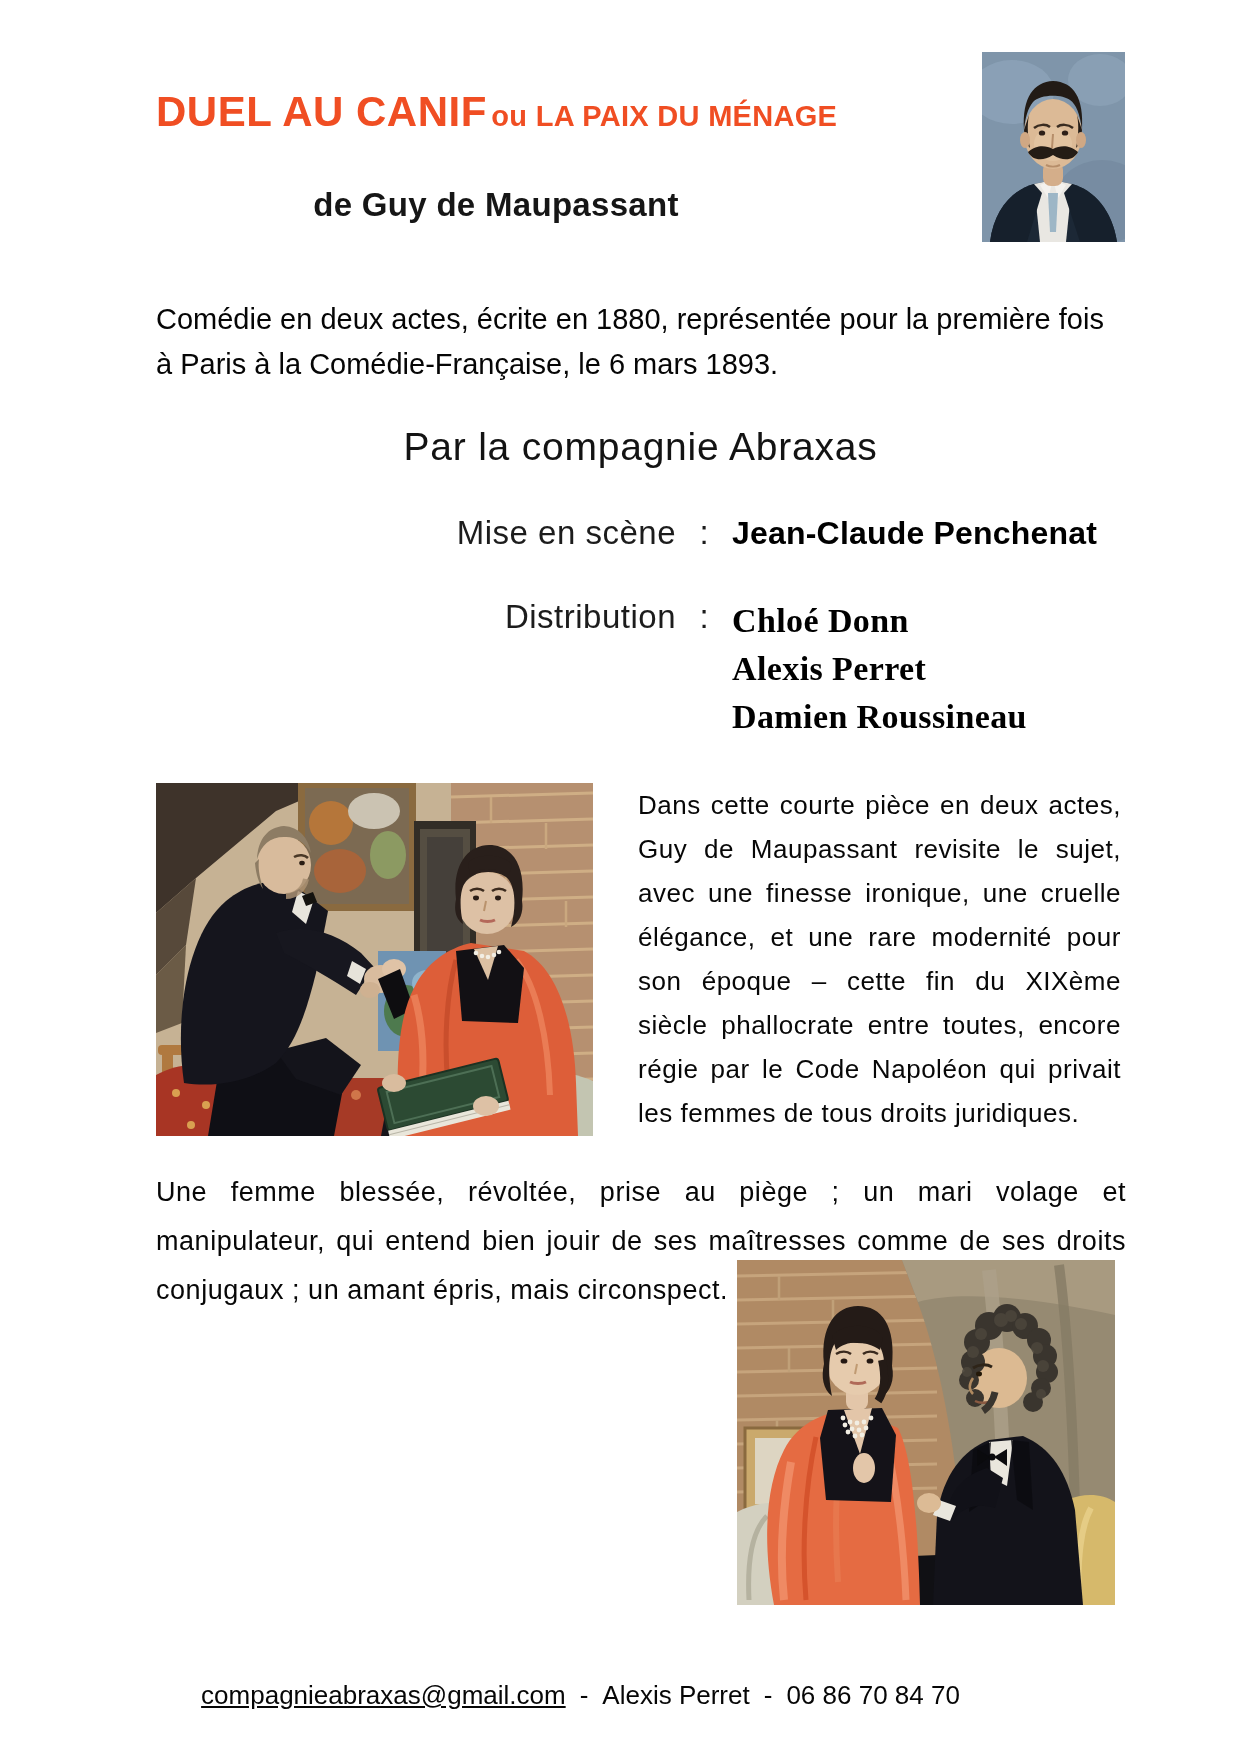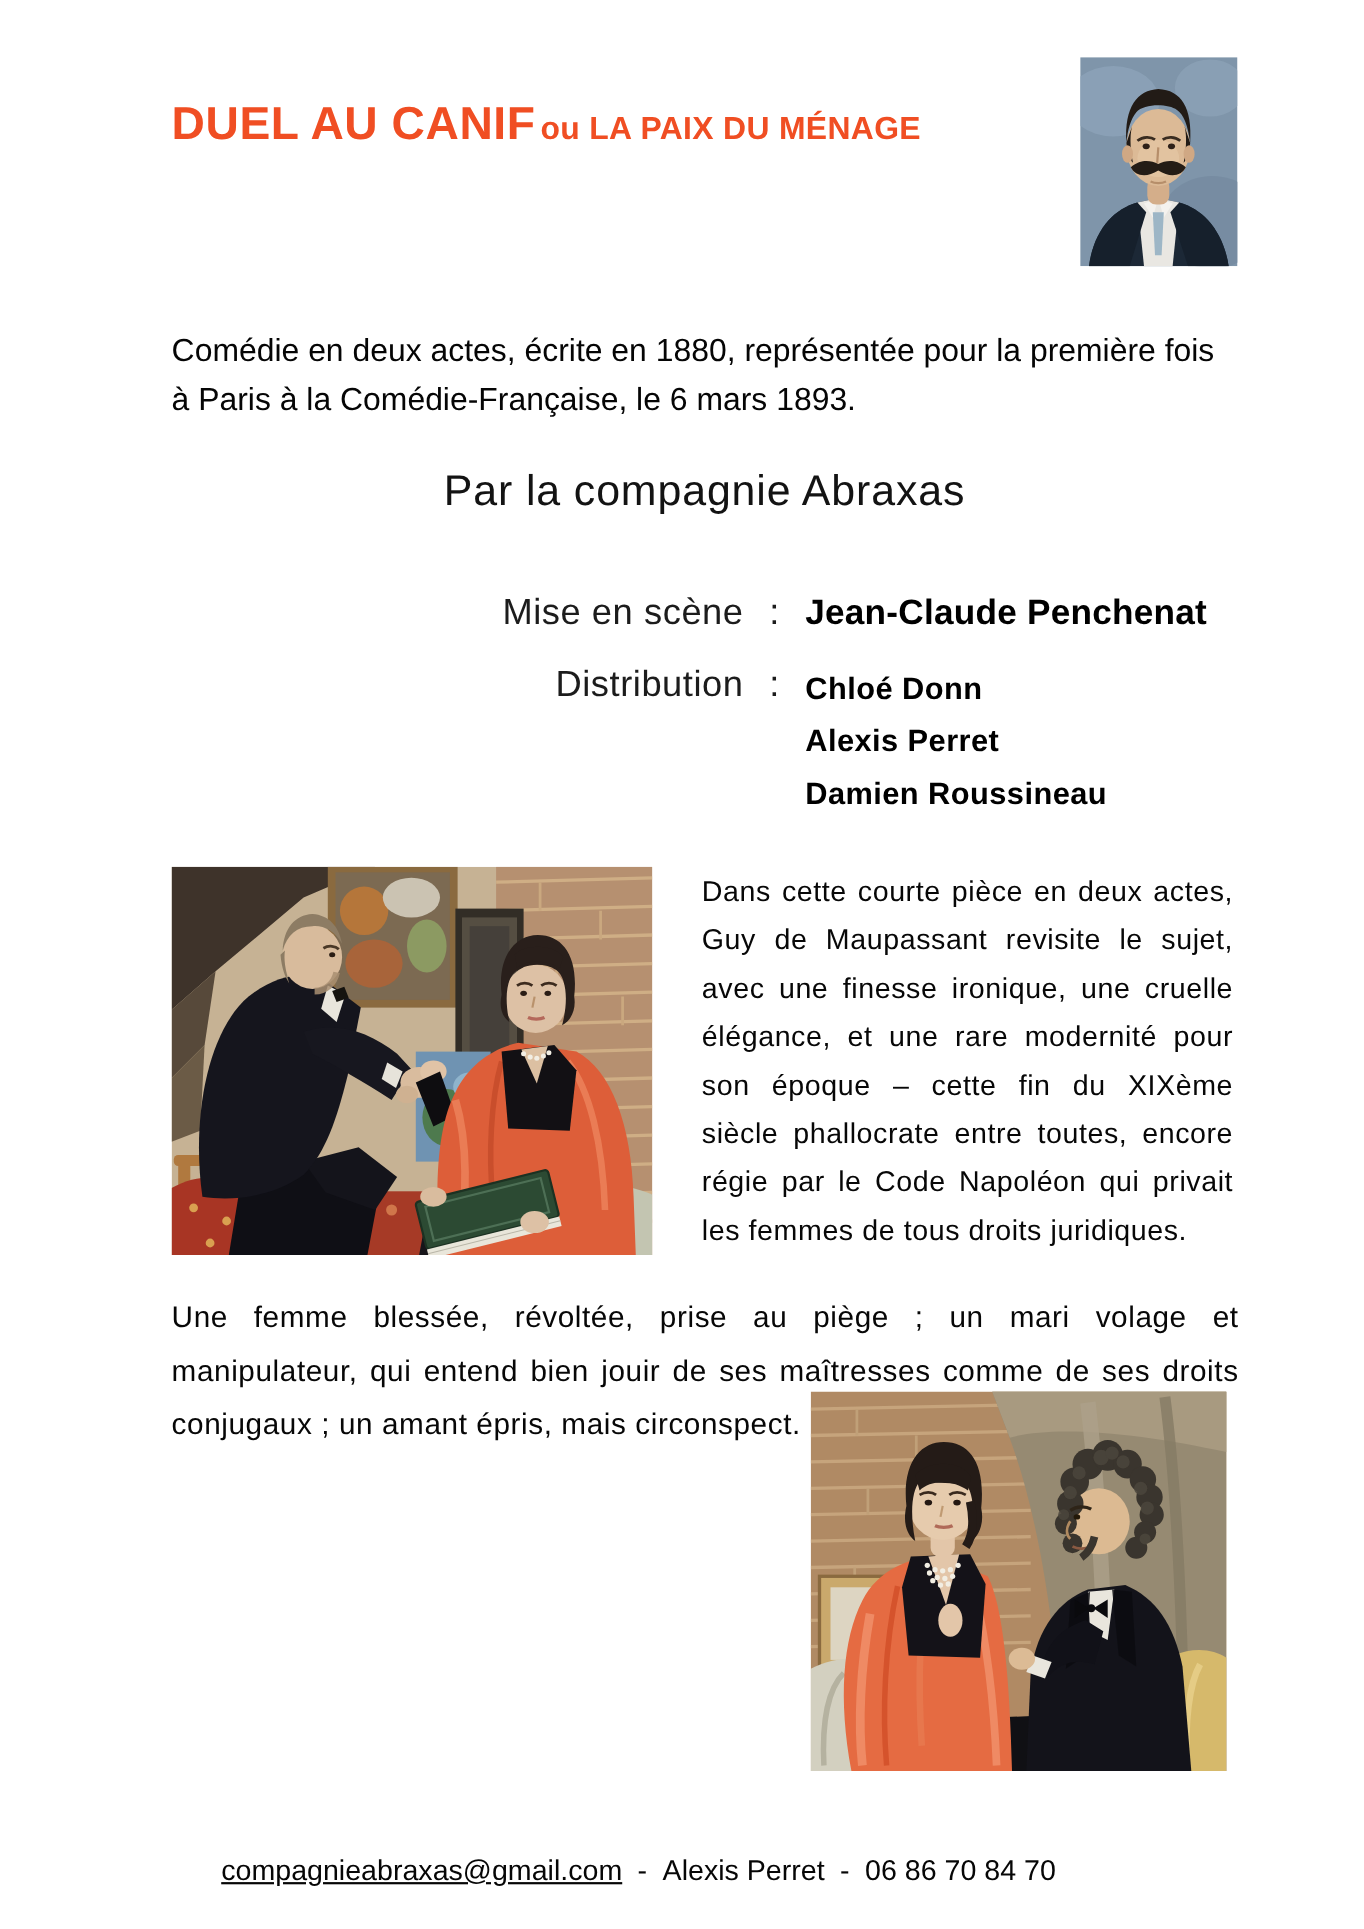--- a/index.html
+++ b/index.html
@@ -16,25 +16,25 @@
   .t-sub{font-size:29px;font-weight:800;letter-spacing:.3px;}
   .byline{font-size:33px;font-weight:800;color:#161616;margin-top:50px;letter-spacing:.3px;}
   .portrait{width:143px;height:190px;margin-left:auto;flex:0 0 auto;}
   .portrait svg{display:block;}
   
   .intro{margin-top:55px;font-size:29px;line-height:45px;width:970px;color:#050505;}
   
   .company{margin-top:38px;text-align:center;font-size:39px;letter-spacing:1.5px;color:#131313;}
   .gothic{letter-spacing:.02em;}
   
-  .credits{margin-top:67px;display:grid;grid-template-columns:520px 56px 1fr;row-gap:26px;}
+  .credits{margin-top:44px;display:grid;grid-template-columns:520px 56px 1fr;row-gap:44px;}
   .credit-label{text-align:right;font-size:33px;line-height:40px;color:#1c1c1c;letter-spacing:.5px;}
   .credit-colon{text-align:center;font-size:33px;line-height:40px;color:#1c1c1c;}
   .director{font-size:32px;line-height:40px;font-weight:800;letter-spacing:.2px;}
-  .cast div{font-size:28px;line-height:48px;font-weight:800;letter-spacing:.4px;}
+  .cast div{font-size:34px;line-height:48px;font-weight:800;letter-spacing:.4px;font-family:Liberation Serif, serif;}
   
   .main-row{display:flex;margin-top:42px;}
   .photo1{width:437px;height:353px;flex:0 0 auto;}
   .photo1 svg,.photo2 svg{display:block;}
   .caption{margin-left:45px;width:483px;font-size:26px;line-height:44px;text-align:justify;text-align-last:left;color:#070707;}
   
   .lower{position:relative;margin-top:32px;min-height:450px;}
   .para-a{font-size:27px;line-height:49px;text-align:justify;text-align-last:left;width:970px;color:#070707;}
   .para-b{margin-top:20px;font-size:27px;line-height:48px;text-align:justify;text-align-last:left;width:482px;color:#070707;}
   .photo2{position:absolute;top:92px;right:10px;width:378px;height:345px;}
@@ -48,20 +48,21 @@
 
 <div class="page">
   <div class="content">
 
     <div class="header">
       <div class="header-text">
         <div class="title-line">
           <span class="t-main" style="color:#F04E23">DUEL AU CANIF</span>
           <span class="t-sub" style="color:#F04E23">ou LA PAIX DU MÉNAGE</span>
         </div>
+        <div class="byline">de Guy de Maupassant</div>
       </div>
 
       <div class="portrait">
         <svg viewBox="0 0 143 190" width="143" height="190">
           <rect width="143" height="190" fill="#7f95aa"></rect>
           <ellipse cx="30" cy="40" rx="42" ry="32" fill="#8fa5ba" opacity=".7"></ellipse>
           <ellipse cx="120" cy="150" rx="48" ry="42" fill="#72879c" opacity=".6"></ellipse>
           <ellipse cx="118" cy="28" rx="32" ry="26" fill="#93a9be" opacity=".5"></ellipse>
           <path d="M8,190 C12,158 30,138 52,132 L71,128 L90,132 C112,138 130,158 135,190 Z" fill="#1c2836"></path>
           <path d="M52,132 L71,128 L90,132 L84,190 L58,190 Z" fill="#e9e7e2"></path>

